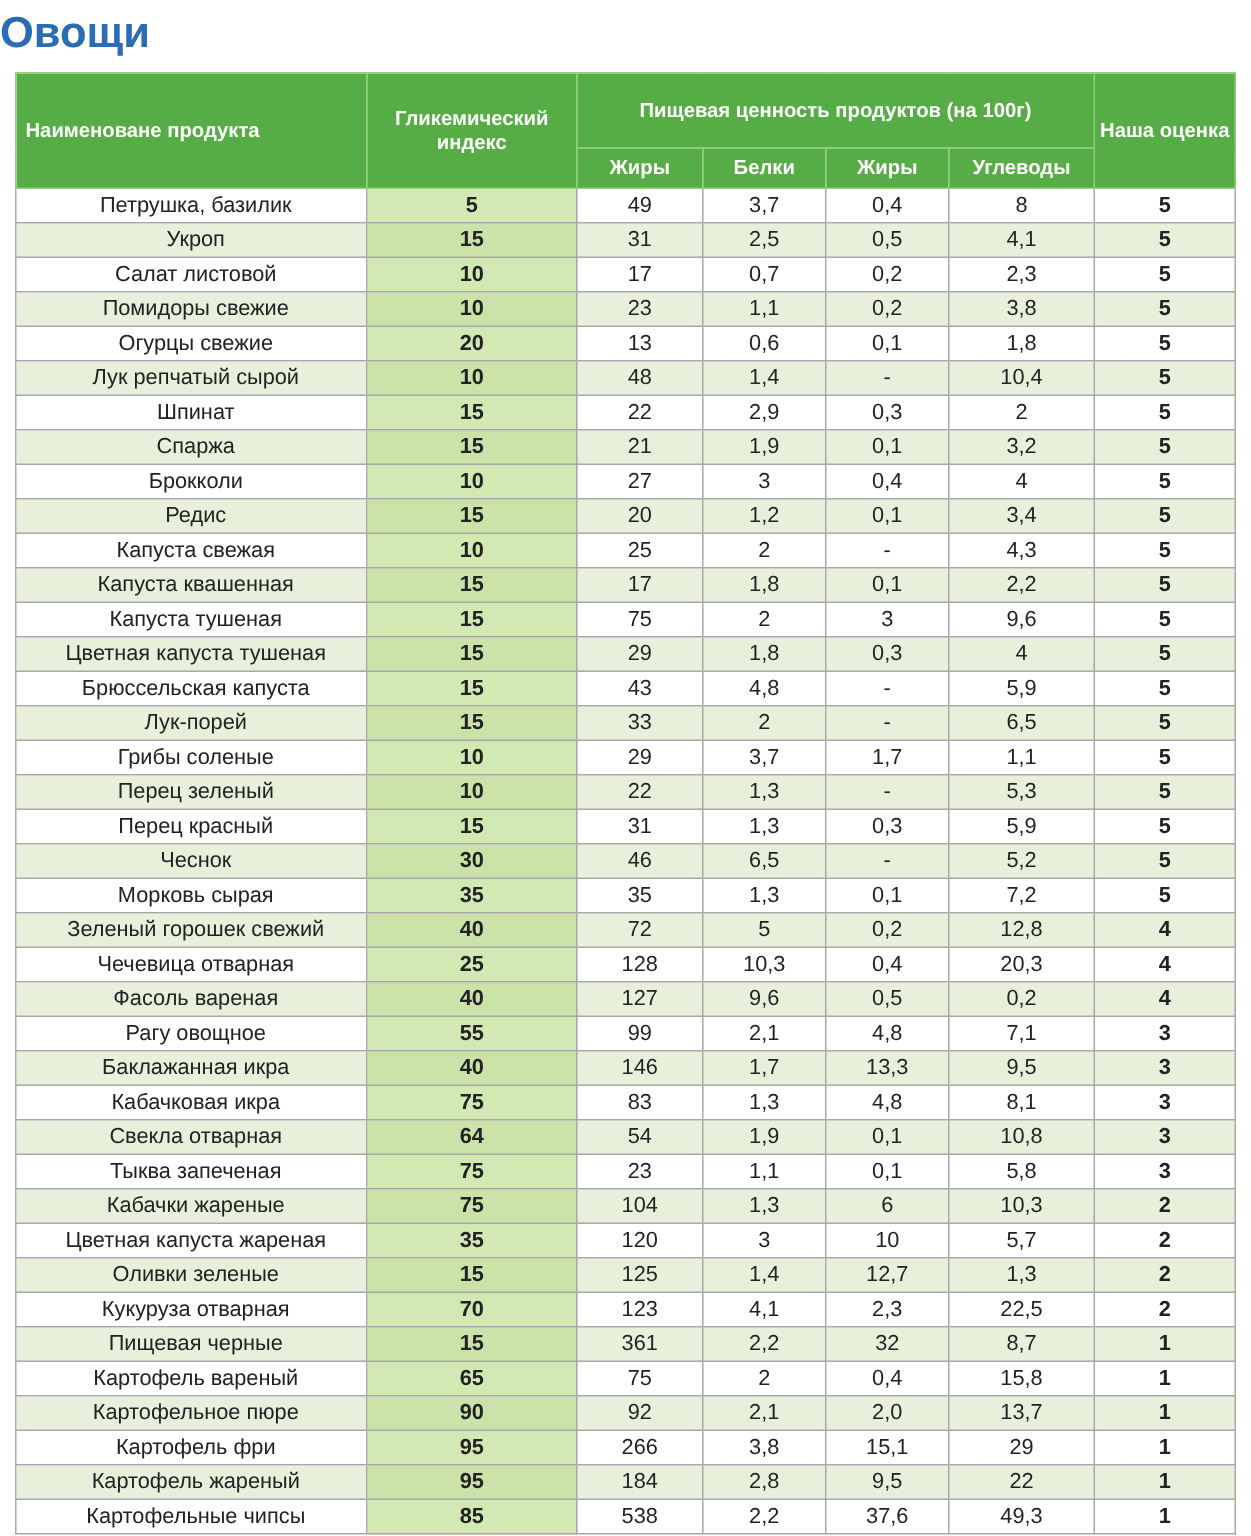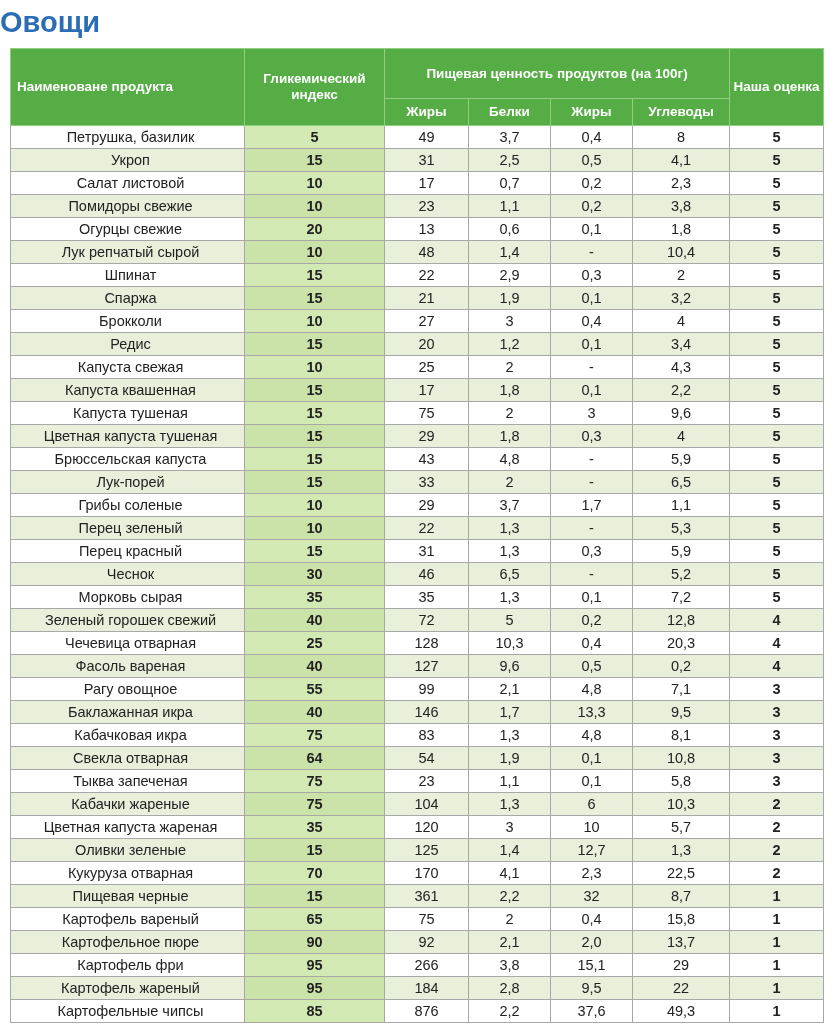--- a/index.html
+++ b/index.html
@@ -329,21 +329,21 @@
         <td class="gi">15</td>
         <td>125</td>
         <td>1,4</td>
         <td>12,7</td>
         <td>1,3</td>
         <td class="score">2</td>
       </tr>
       <tr>
         <td class="name">Кукуруза отварная</td>
         <td class="gi">70</td>
-        <td>170</td>
+        <td>123</td>
         <td>4,1</td>
         <td>2,3</td>
         <td>22,5</td>
         <td class="score">2</td>
       </tr>
       <tr class="alt">
         <td class="name">Пищевая черные</td>
         <td class="gi">15</td>
         <td>361</td>
         <td>2,2</td>
@@ -383,20 +383,20 @@
         <td class="gi">95</td>
         <td>184</td>
         <td>2,8</td>
         <td>9,5</td>
         <td>22</td>
         <td class="score">1</td>
       </tr>
       <tr>
         <td class="name">Картофельные чипсы</td>
         <td class="gi">85</td>
-        <td>876</td>
+        <td>538</td>
         <td>2,2</td>
         <td>37,6</td>
         <td>49,3</td>
         <td class="score">1</td>
       </tr>
     </tbody>
 </table>
 
 </body></html>

